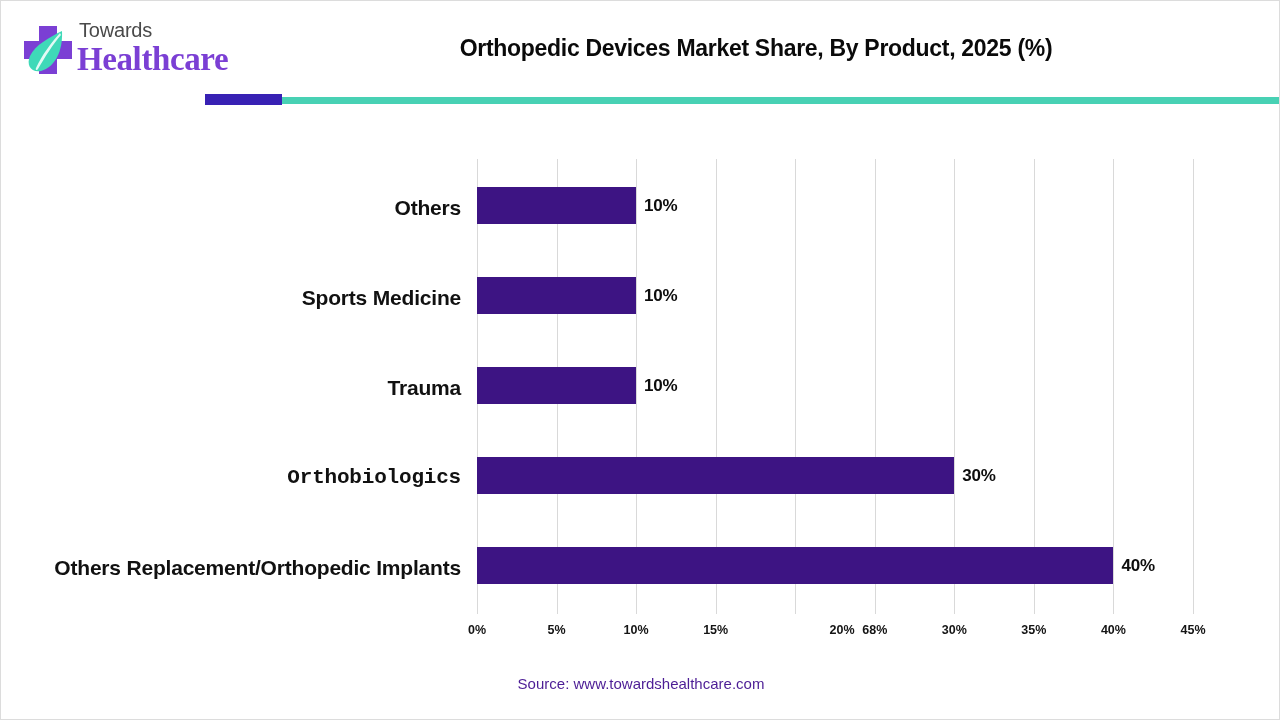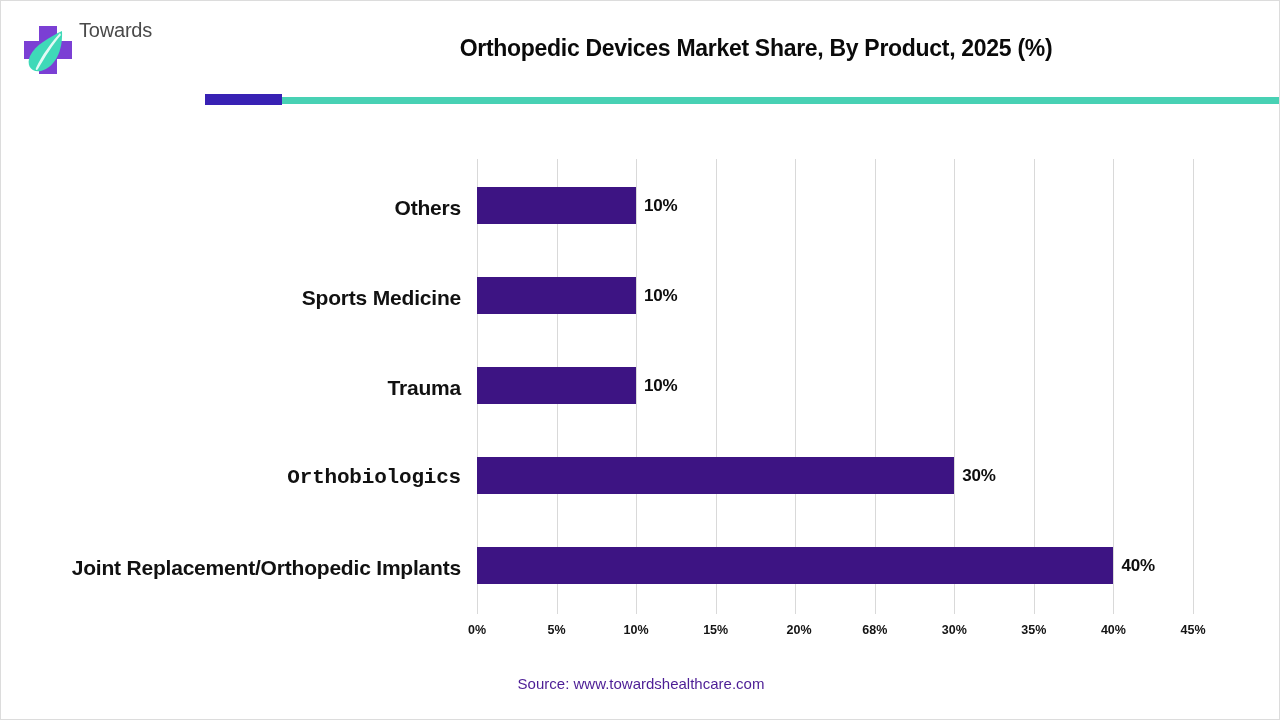--- a/index.html
+++ b/index.html
@@ -170,20 +170,21 @@
     <div id="logo-block">
       <div id="logo-mark">
         <svg width="62" height="62" viewBox="0 0 62 62" xmlns="http://www.w3.org/2000/svg">
           <path d="M22 5 H40 V20 H55 V38 H40 V53 H22 V38 H7 V20 H22 Z" fill="#7b3fd4"></path>
           <path d="M45 10 C46 30 38 46 24 50 C14 52 9 44 13 35 C18 24 33 16 45 10 Z" fill="#3fd9b8"></path>
           <path d="M43 12 C34 22 25 34 19 47 C18 49 20 50 21 48 C28 36 36 23 44 14 Z" fill="#ffffff" opacity="0.85"></path>
         </svg>
       </div>
       <div id="logo-text">
         <span id="logo-word-towards">Towards</span>
+        <span id="logo-word-healthcare">Healthcare</span>
       </div>
     </div>
 
     <div id="chart-title">Orthopedic Devices Market Share, By Product, 2025 (%)</div>
   </div>
 
   <div id="accent-rule-teal"></div>
   <div id="accent-rule-indigo"></div>
 
   <div id="plot-wrap">
@@ -209,28 +210,28 @@
         <div class="bar" style="left: 476px; top: 455.5px; width: 477.333px; background: rgb(61, 20, 131);"></div>
         <div class="bar-value" style="left: 961.333px; top: 465px;">30%</div>
         <div class="bar" style="left: 476px; top: 545.5px; width: 636.444px; background: rgb(61, 20, 131);"></div>
         <div class="bar-value" style="left: 1120.44px; top: 555px;">40%</div>
       </div>
     <div id="cats-layer">
         <div class="cat-label" style="top: 195px; left: 30px;">Others</div>
         <div class="cat-label" style="top: 285px; left: 30px;">Sports Medicine</div>
         <div class="cat-label" style="top: 375px; left: 30px;">Trauma</div>
         <div class="cat-label" style="top: 465px; left: 30px; font-family: Liberation Mono, monospace;">Orthobiologics</div>
-        <div class="cat-label" style="top: 555px; left: 30px;">Joint Replacement/Orthopedic Implants</div>
+        <div class="cat-label" style="top: 555px; left: 30px;">Others Replacement/Orthopedic Implants</div>
       </div>
     <div id="ticks-layer">
         <div class="x-tick" style="left: 476px;">0%</div>
         <div class="x-tick" style="left: 555.556px;">5%</div>
         <div class="x-tick" style="left: 635.111px;">10%</div>
         <div class="x-tick" style="left: 714.667px;">15%</div>
-        <div class="x-tick" style="left: 798px;">20%</div>
+        <div class="x-tick" style="left: 841px;">20%</div>
         <div class="x-tick" style="left: 873.778px;">68%</div>
         <div class="x-tick" style="left: 953.333px;">30%</div>
         <div class="x-tick" style="left: 1032.89px;">35%</div>
         <div class="x-tick" style="left: 1112.44px;">40%</div>
         <div class="x-tick" style="left: 1192px;">45%</div>
       </div>
   </div>
 
   <div id="source-note">Source: www.towardshealthcare.com</div>
 

